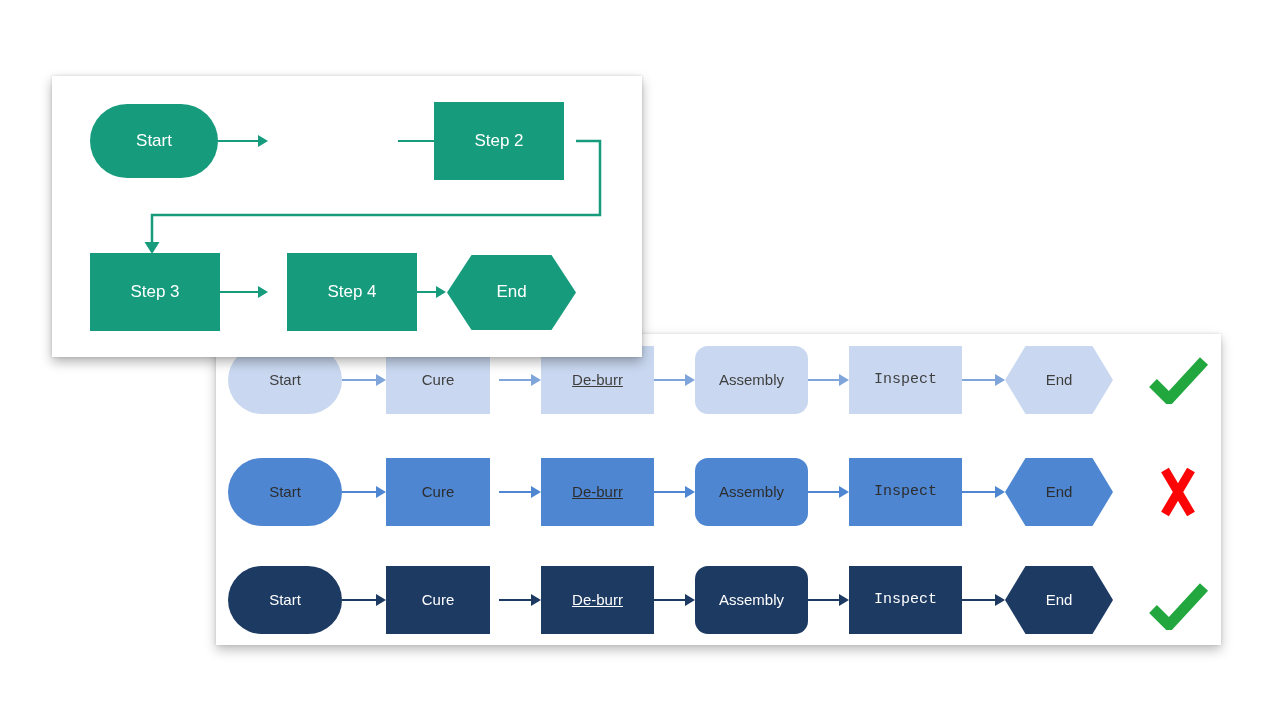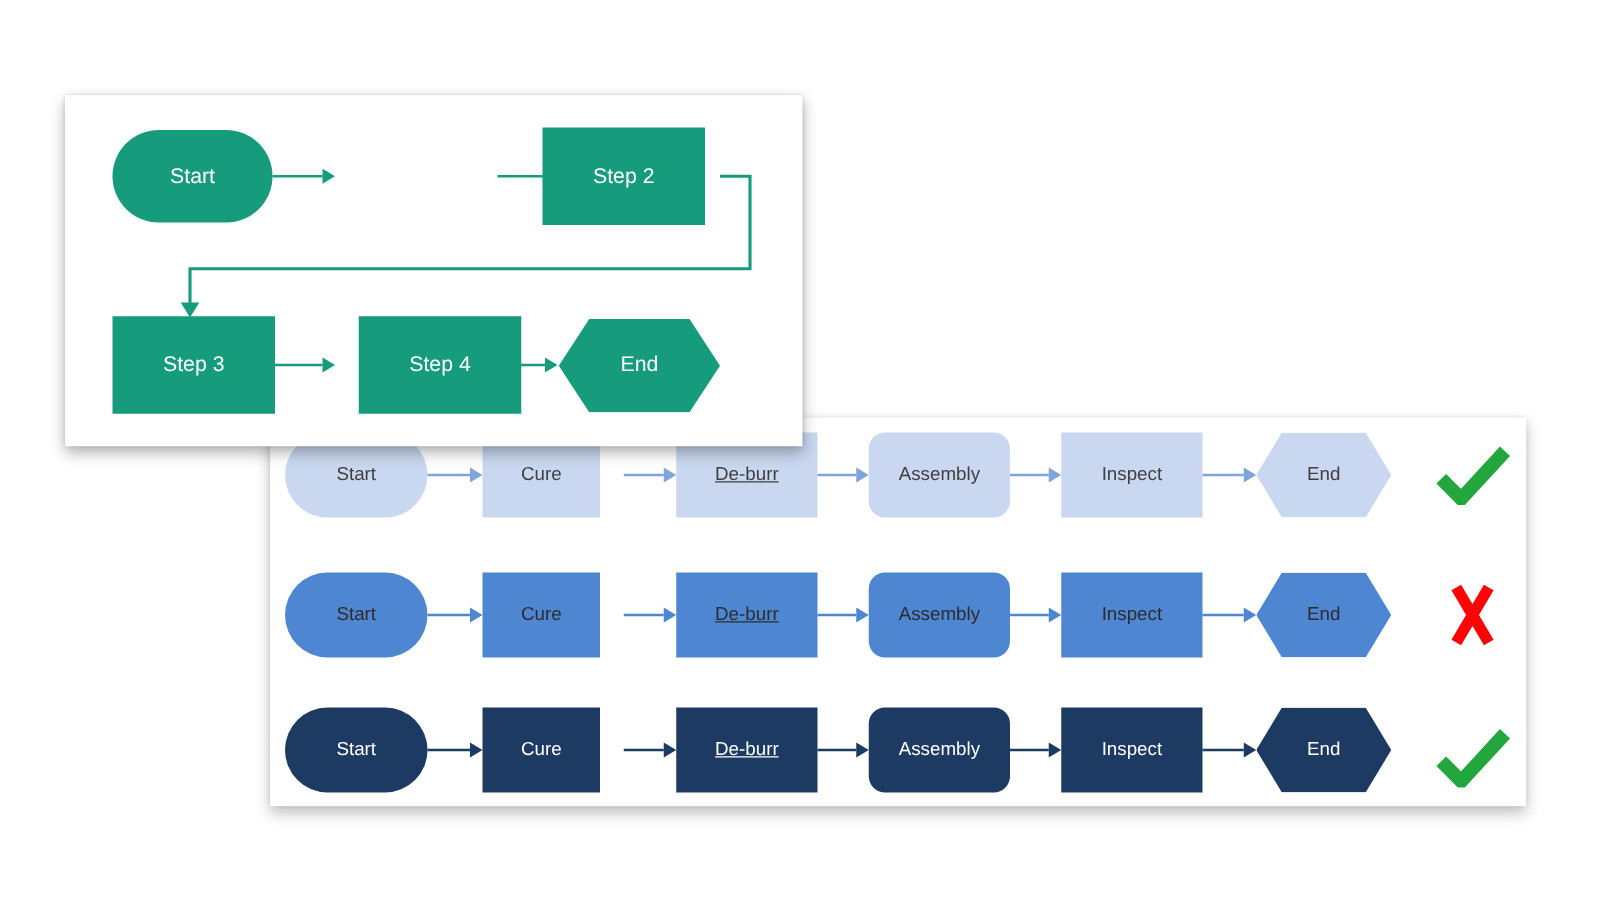--- a/index.html
+++ b/index.html
@@ -42,24 +42,24 @@
   .flow-row .node { top:0; height:68px; font-size:15px; }
   .r-light { --ac:#7fa5da; }
   .r-light .node { background:#c9d8f0; color:#3f3f3f; }
   .r-mid   { --ac:#4e86d2; }
   .r-mid .node { background:#4e86d2; color:#2d2d2d; }
   .r-dark  { --ac:#1d3a63; }
   .r-dark .node { background:#1d3a63; color:#ffffff; }
 
   
   .c-start    { left:12px;  width:114px; }
-  .c-cure     { left:170px; width:94px; }
+  .c-cure     { left:170px; width:104px; }
   .c-deburr   { left:325px; width:113px;text-decoration:underline; }
   .c-assembly { left:479px; width:113px;border-radius:13px; }
-  .c-inspect  { left:633px; width:113px; }
+  .c-inspect  { left:633px; width:113px;font-family:Liberation Mono, monospace; }
   .c-end      { left:789px; width:108px; }
   .row-arrow-1 { left:126px; width:34px; top:32.75px; }
   .row-arrow-2 { left:283px; width:32px; top:32.75px; }
   .row-arrow-3 { left:438px; width:31px; top:32.75px; }
   .row-arrow-4 { left:592px; width:31px; top:32.75px; }
   .row-arrow-5 { left:746px; width:33px; top:32.75px; }
 
   .result { position:absolute; }
   .result svg { display:block; }
 

